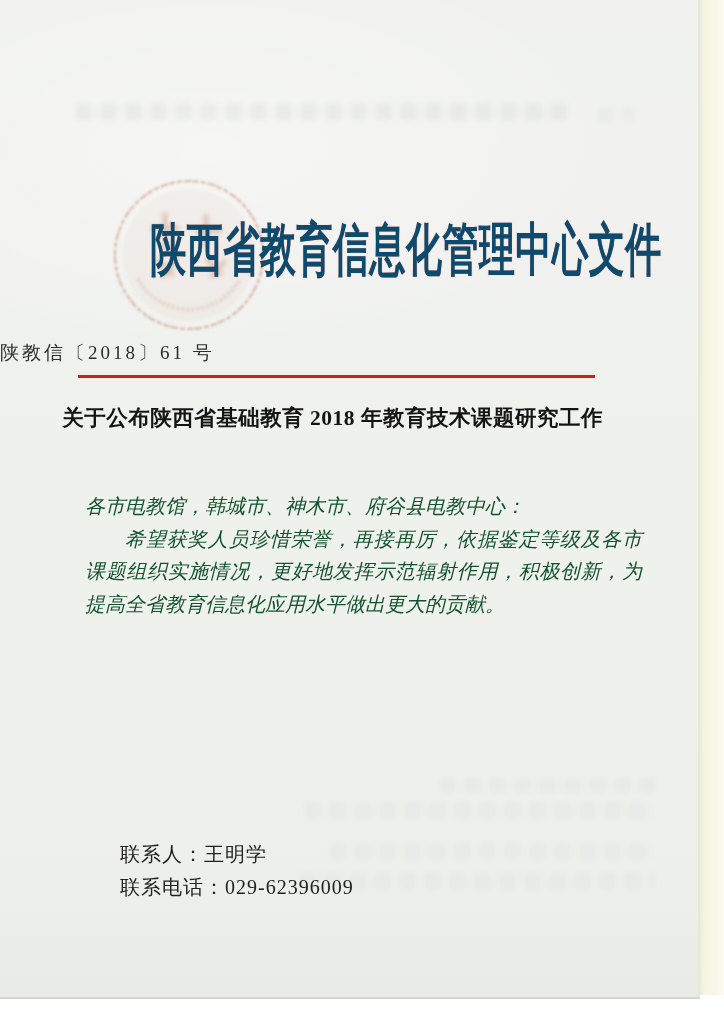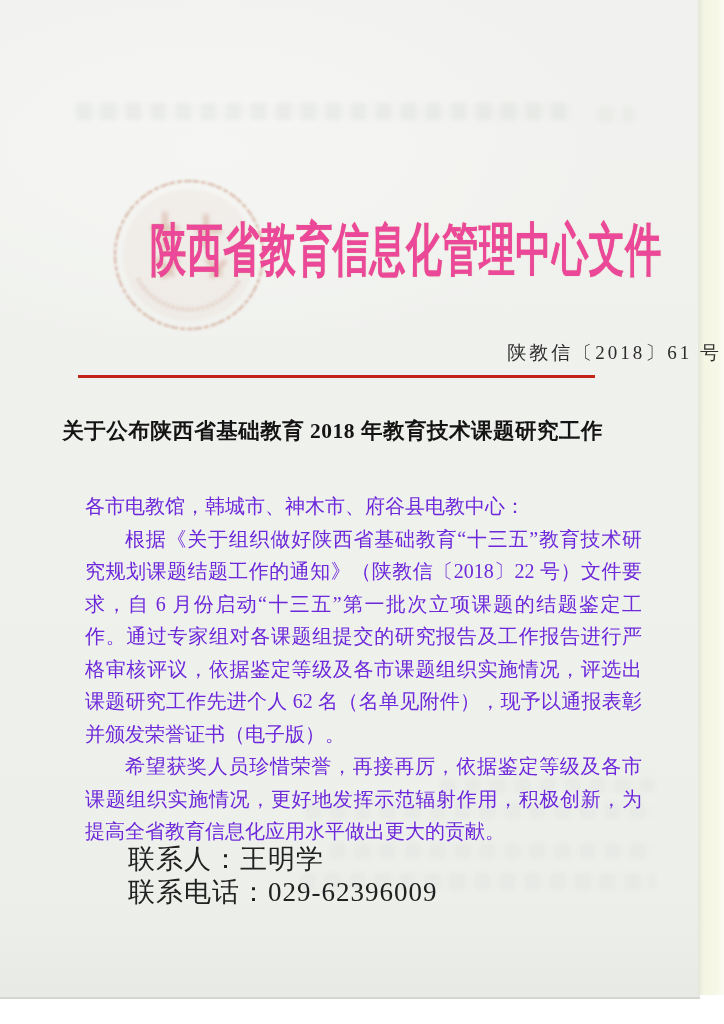--- a/index.html
+++ b/index.html
@@ -25,50 +25,50 @@
     position:absolute;filter:blur(2px);opacity:.5;
     background:repeating-linear-gradient(90deg,
       rgba(122,134,126,.16) 0 15px, rgba(122,134,126,.03) 15px 25px);
     border-radius:2px;
   }
   .ghost.light{opacity:.3;}
   
   .org-title{
     position:absolute;left:0;top:212px;width:700px;
     text-align:center;white-space:nowrap;
-    font-size:57px;font-weight:bold;color:#ec4899;
+    font-size:57px;font-weight:bold;color:#0c4a6e;
     text-shadow:0 0 1px rgba(197,37,26,.55);
     z-index:3;
   }
   .org-title .squeeze{display:inline-block;transform:scaleX(.63);transform-origin:50% 50%;letter-spacing:1px;}
   .doc-number{
-    position:absolute;left:0;top:340px;width:674px;text-align:right;
-    font-size:19px;color:#2d2d2d;letter-spacing:3px;z-index:2;padding-left:48px;
+    position:absolute;left:0;top:340px;width:674px;text-align:left;
+    font-size:19px;color:#2d2d2d;letter-spacing:3px;z-index:2;
   }
   .red-rule{
     position:absolute;left:78px;top:375px;width:517px;height:3px;
     background:#c32619;z-index:2;
   }
   
   .seal{position:absolute;left:110px;top:176px;width:158px;height:158px;z-index:1;}
   
   .doc-title{
     position:absolute;left:10px;top:402px;width:645px;text-align:center;
     font-weight:bold;color:#141414;font-size:21.5px;line-height:33px;
-    letter-spacing:.5px;z-index:2;margin-top:13px;
+    letter-spacing:.5px;z-index:2;
   }
   
   .body-text{
     position:absolute;left:85px;top:490px;width:557px;
-    font-size:20px;line-height:32.5px;color:#6d28d9;
-    text-align:justify;text-justify:inter-character;z-index:2;
+    font-size:20px;line-height:32.5px;color:#14532d;
+    text-align:justify;text-justify:inter-character;z-index:2;font-style:italic;
   }
   .body-text p{margin:0;}
   .body-text p.indent{text-indent:2em;}
-  .contact{position:absolute;left:128px;font-size:27px;color:#222;z-index:2;letter-spacing:1px;}
+  .contact{position:absolute;left:120px;font-size:20px;color:#222;z-index:2;letter-spacing:1px;}
   .contact.person{top:841px;}
   .contact.phone{top:874px;}
 </style>
 </head>
 <body>
 
 <div class="paper"></div>
 <div class="edge-strip"></div>
 
 <div class="ghost" style="left:76px;top:103px;width:496px;height:17px;"></div>
@@ -109,18 +109,17 @@
 <div class="doc-number">陕教信〔2018〕61 号</div>
 
 <div class="red-rule"></div>
 
 <div class="doc-title">
   <div>关于公布陕西省基础教育 2018 年教育技术课题研究工作</div>
 </div>
 
 <div class="body-text">
   <p>各市电教馆，韩城市、神木市、府谷县电教中心：</p>
-  <p class="indent">根据《关于组织做好陕西省基础教育“十三五”教育技术研究规划课题结题工作的通知》（陕教信〔2018〕22 号）文件要求，自 6 月份启动“十三五”第一批次立项课题的结题鉴定工作。通过专家组对各课题组提交的研究报告及工作报告进行严格审核评议，依据鉴定等级及各市课题组织实施情况，评选出课题研究工作先进个人 62 名（名单见附件），现予以通报表彰并颁发荣誉证书（电子版）。</p>
   <p class="indent">希望获奖人员珍惜荣誉，再接再厉，依据鉴定等级及各市课题组织实施情况，更好地发挥示范辐射作用，积极创新，为提高全省教育信息化应用水平做出更大的贡献。</p>
 </div>
 
 <div class="contact person">联系人：王明学</div>
 <div class="contact phone">联系电话：029-62396009</div>
 
 </body></html>

